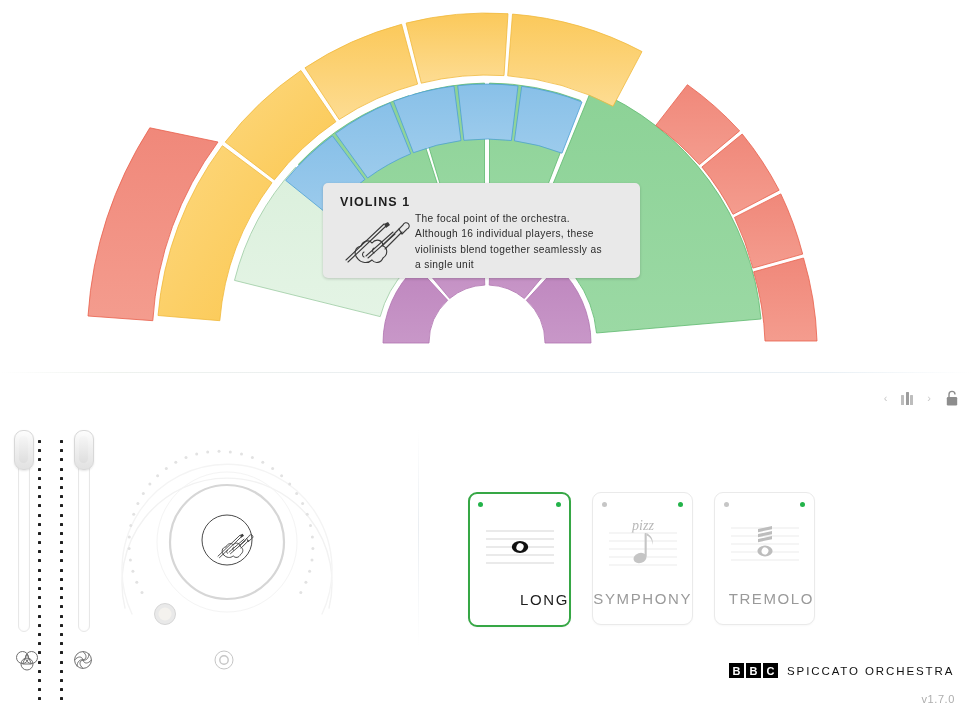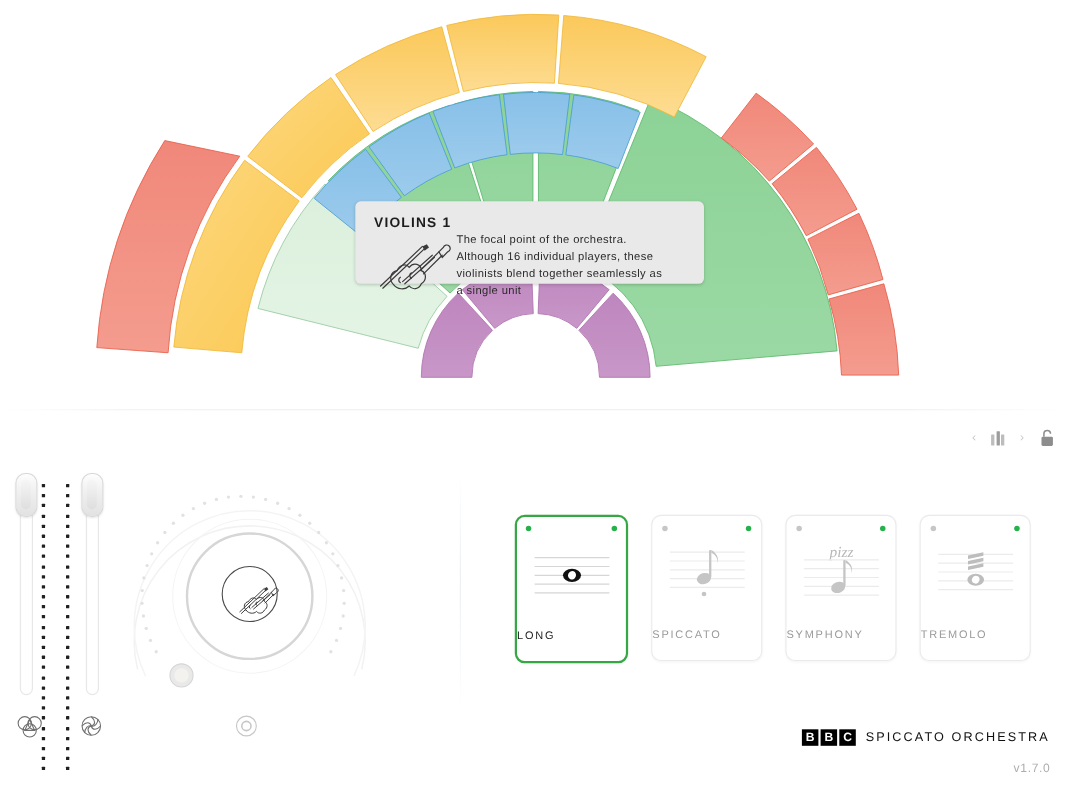--- a/index.html
+++ b/index.html
@@ -21,21 +21,21 @@
   .seg{stroke-width:0.8;}
   .seg.interactive{cursor:pointer;}
 
   .divider-h{
     position:absolute;left:0;top:372px;width:973px;height:1px;
     background:linear-gradient(90deg,#ffffff 0%,#eef2ee 12%,#e9eef2 50%,#e9f0f5 85%,#ffffff 100%);
   }
 
   
   #info-card{
-    position:absolute;left:323px;top:183px;width:317px;height:75px;
+    position:absolute;left:323px;top:183px;width:317px;height:95px;
     background:#e9e9e9;border-radius:5px;
     box-shadow:0 1px 3px rgba(0,0,0,.18);
   }
   #info-title{
     position:absolute;left:17px;top:12px;
     font-size:12.5px;letter-spacing:1.1px;color:#1d1d1d;font-weight:bold;
   }
   #info-icon{position:absolute;left:18px;top:36px;width:74px;height:48px;}
   #info-body{
     position:absolute;left:92px;top:28px;width:200px;
@@ -103,36 +103,37 @@
 
   
   #cards{
     position:absolute;left:468px;top:468px;display:flex;gap:21px;
   }
   .card{
     width:99px;height:131px;border-radius:9px;
     border:1px solid #eaeaea;background:#fff;
     position:relative;cursor:pointer;
     box-shadow:0 1px 2px rgba(0,0,0,.03);
+    margin-top:24px;
   }
   .card.selected{border:2px solid #36a745;}
   .card .led{
     position:absolute;width:5px;height:5px;border-radius:50%;
   }
   .card .led.left{left:9px;top:9px;background:#c6c6c6;}
   .card .led.right{right:9px;top:9px;background:#23b34a;}
   .card.selected .led.left{left:8px;top:8px;background:#23b34a;}
   .card.selected .led.right{right:8px;top:8px;background:#23b34a;}
   .card .glyph{
     position:absolute;left:0;right:0;top:20px;height:62px;
     display:flex;align-items:center;justify-content:center;
   }
   .card .cardlabel{
-    position:absolute;left:0;right:0;bottom:17px;text-align:left;
-    font-size:10px;letter-spacing:1.6px;color:#9a9a9a;
+    position:absolute;left:0;right:0;bottom:17px;text-align:right;
+    font-size:15px;letter-spacing:1.6px;color:#9a9a9a;
   }
   .card.selected .cardlabel{color:#1d1d1d;}
 
   
   #footer-logo{
     position:absolute;left:729px;top:663px;display:flex;align-items:center;gap:9px;
   }
   #bbc-blocks{display:flex;gap:2px;}
   #bbc-blocks span{
     background:#000;color:#fff;font-weight:bold;font-size:11px;
@@ -455,42 +456,20 @@
         </g>
         <g transform="translate(38,24)">
           <ellipse cx="0" cy="0" rx="8.2" ry="6" fill="#111"></ellipse>
           <ellipse cx="0" cy="0" rx="3.6" ry="3.9" fill="#fff" transform="rotate(22)"></ellipse>
         </g>
       </svg>
     </div>
     <div class="cardlabel">LONG</div>
   </div>
 
-  <div class="card">
-    <span class="led left"></span>
-    <span class="led right"></span>
-    <div class="glyph">
-      <svg width="76" height="52" viewBox="0 0 76 52" xmlns="http://www.w3.org/2000/svg">
-        <g stroke="#ebebeb" stroke-width="1.1">
-          <line x1="4" y1="8" x2="72" y2="8"></line>
-            <line x1="4" y1="16" x2="72" y2="16"></line>
-          <line x1="4" y1="24" x2="72" y2="24"></line>
-            <line x1="4" y1="32" x2="72" y2="32"></line>
-          <line x1="4" y1="40" x2="72" y2="40"></line>
-        </g>
-        <g fill="#c5c5c5">
-          <ellipse cx="35" cy="32" rx="6.6" ry="5" transform="rotate(-18 35 32)"></ellipse>
-          <rect x="39.6" y="6" width="2.1" height="25" rx="0.9"></rect>
-          <path d="M41.7 6 c5 3 7 7 5.5 12 c.4 -5 -2.3 -8 -5.5 -9.4 z"></path>
-          <circle cx="35" cy="46" r="2.1"></circle>
-        </g>
-      </svg>
-    </div>
-    <div class="cardlabel">SPICCATO</div>
-  </div>
 
   <div class="card">
     <span class="led left"></span>
     <span class="led right"></span>
     <div class="glyph">
       <svg width="76" height="52" viewBox="0 0 76 52" xmlns="http://www.w3.org/2000/svg">
         <text x="38" y="12" text-anchor="middle" fill="#b8b8b8" font-family="Liberation Serif, serif" font-style="italic" font-size="14">pizz</text>
         <g stroke="#ebebeb" stroke-width="1.1">
           <line x1="4" y1="15" x2="72" y2="15"></line>
             <line x1="4" y1="23" x2="72" y2="23"></line>

